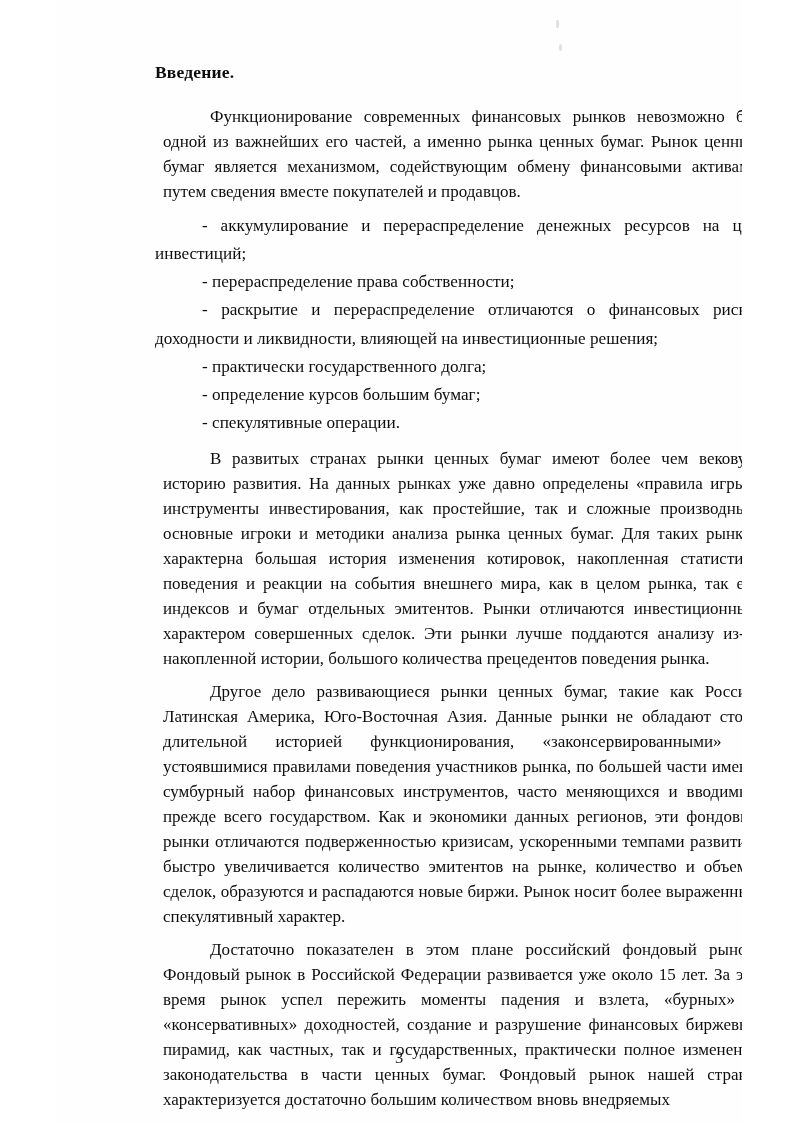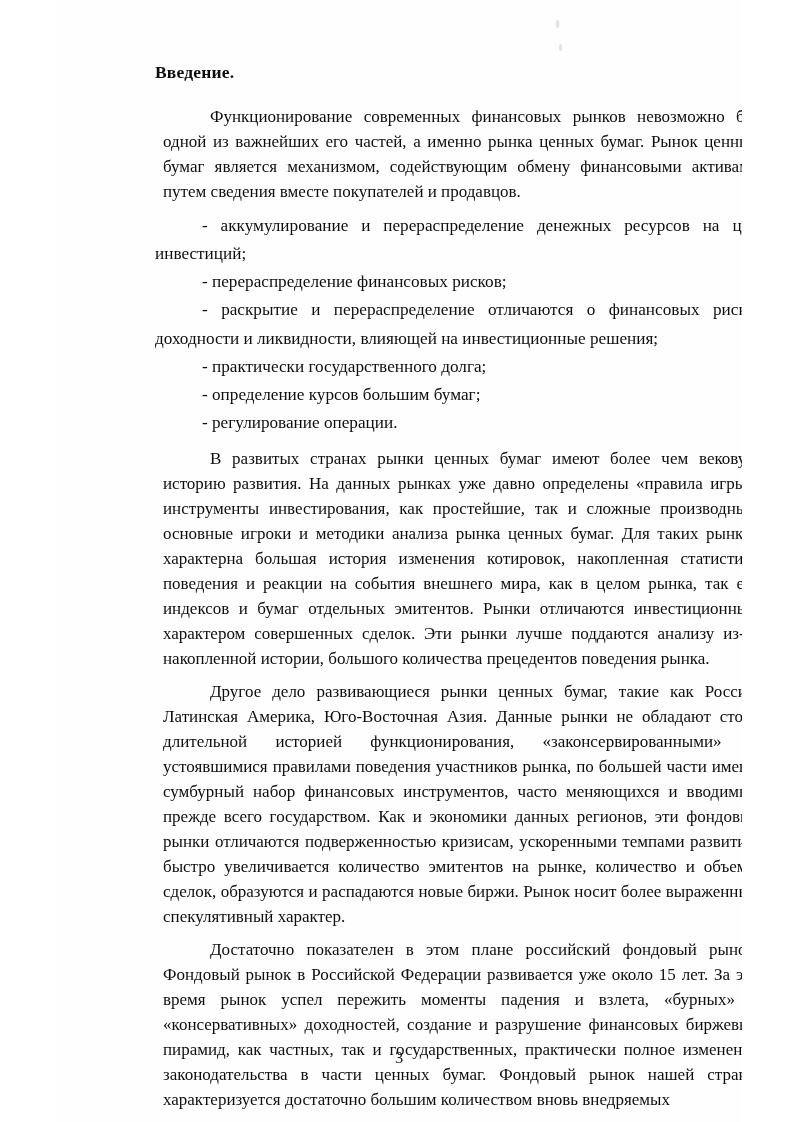--- a/index.html
+++ b/index.html
@@ -82,25 +82,25 @@
 
   <span class="scan-speck speck-a"></span>
   <span class="scan-speck speck-b"></span>
 
   <div class="content">
     <h1 class="doc-heading">Введение.</h1>
 
     <div id="paragraph-container">
         <p class="para">Функционирование современных финансовых рынков невозможно без одной из важнейших его частей, а именно рынка ценных бумаг. Рынок ценных бумаг является механизмом, содействующим обмену финансовыми активами путем сведения вместе покупателей и продавцов.</p>
         <p class="bullet">- аккумулирование и перераспределение денежных ресурсов на цели инвестиций;</p>
-        <p class="bullet">- перераспределение финансовых рисков;</p>
+        <p class="bullet">- перераспределение права собственности;</p>
         <p class="bullet">- раскрытие и перераспределение отличаются о финансовых рисках, доходности и ликвидности, влияющей на инвестиционные решения;</p>
         <p class="bullet">- практически государственного долга;</p>
         <p class="bullet">- определение курсов большим бумаг;</p>
-        <p class="bullet">- регулирование операции.</p>
+        <p class="bullet">- спекулятивные операции.</p>
         <p class="para">В развитых странах рынки ценных бумаг имеют более чем вековую историю развития. На данных рынках уже давно определены «правила игры», инструменты инвестирования, как простейшие, так и сложные производные, основные игроки и методики анализа рынка ценных бумаг. Для таких рынков характерна большая история изменения котировок, накопленная статистика поведения и реакции на события внешнего мира, как в целом рынка, так его индексов и бумаг отдельных эмитентов. Рынки отличаются инвестиционным характером совершенных сделок. Эти рынки лучше поддаются анализу из-за накопленной истории, большого количества прецедентов поведения рынка.</p>
         <p class="para">Другое дело развивающиеся рынки ценных бумаг, такие как Россия, Латинская Америка, Юго-Восточная Азия. Данные рынки не обладают столь длительной историей функционирования, «законсервированными» и устоявшимися правилами поведения участников рынка, по большей части имеют сумбурный набор финансовых инструментов, часто меняющихся и вводимых прежде всего государством. Как и экономики данных регионов, эти фондовые рынки отличаются подверженностью кризисам, ускоренными темпами развития: быстро увеличивается количество эмитентов на рынке, количество и объемы сделок, образуются и распадаются новые биржи. Рынок носит более выраженный спекулятивный характер.</p>
         <p class="para">Достаточно показателен в этом плане российский фондовый рынок. Фондовый рынок в Российской Федерации развивается уже около 15 лет. За это время рынок успел пережить моменты падения и взлета, «бурных» и «консервативных» доходностей, создание и разрушение финансовых биржевых пирамид, как частных, так и государственных, практически полное изменение законодательства в части ценных бумаг. Фондовый рынок нашей страны характеризуется достаточно большим количеством вновь внедряемых</p>
       </div>
   </div>
 
   <div class="page-number">3</div>
 
 </div>
 

